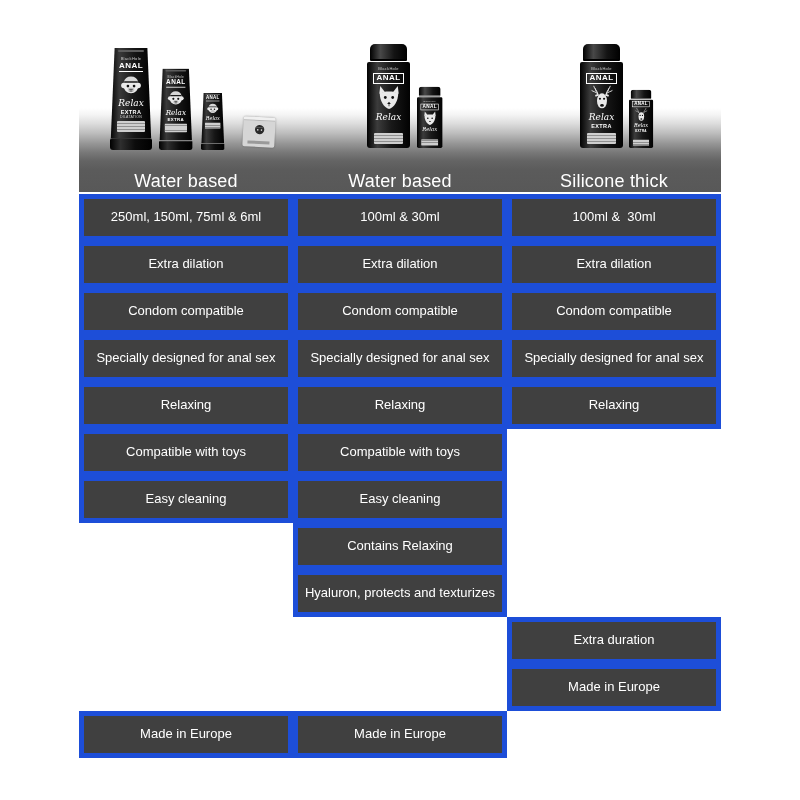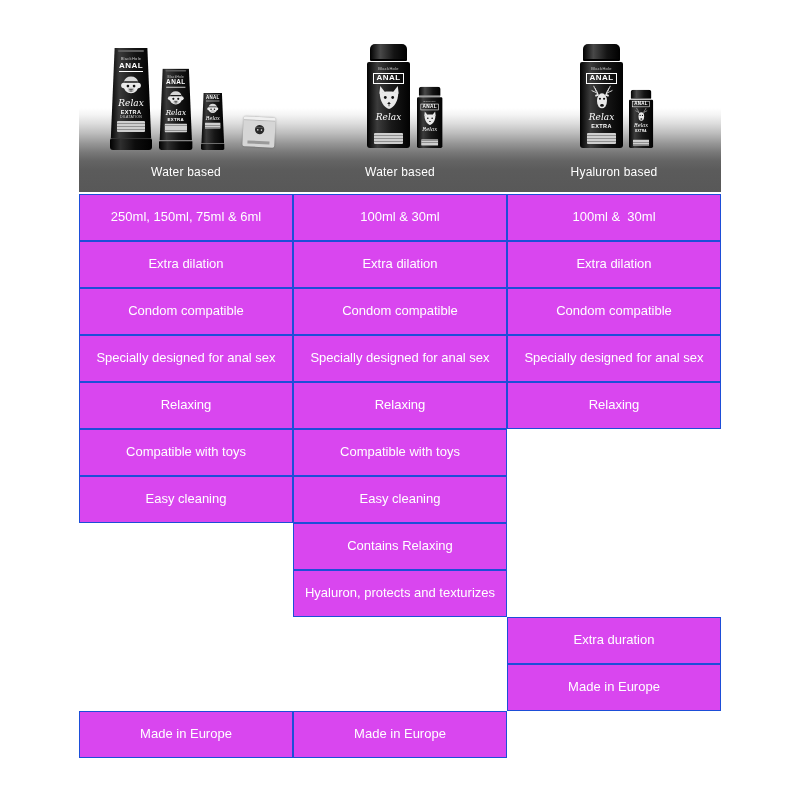--- a/index.html
+++ b/index.html
@@ -11,30 +11,30 @@
   
   .header-band {
     position: absolute; left: 79px; top: 108px; width: 642px; height: 84px;
     background: linear-gradient(180deg,
       #ffffff 0%, #f4f4f4 8%, #dedede 18%, #bdbdbd 30%,
       #979797 42%, #787878 53%, #646464 63%, #5b5b5b 74%, #585858 100%);
     display: flex;
   }
   .header-col {
     flex: 1; display: flex; align-items: flex-end; justify-content: center;
-    padding-bottom: 13px; color: #ffffff; font-size: 12px; letter-spacing: .2px;
+    color: #ffffff; font-size: 18px; letter-spacing: .2px;
   }
 
   
   .grid {
     position: absolute; left: 79px; top: 194px; width: 642px;
     display: grid; grid-template-columns: repeat(3, 1fr); grid-auto-rows: 47px;
   }
   .cell {
-    background: #d946ef; border: 1px solid #1d4ed8;
+    background: #404040; border: 5px solid #1d4ed8;
     color: #ffffff; font-size: 13px;
     display: flex; align-items: center; justify-content: center;
     text-align: center; white-space: pre-wrap; line-height: 1.15; padding: 0 6px;
   }
   .cell.empty { background: transparent; border: none; }
 
   
   .product { position: absolute; }
 
   
@@ -97,21 +97,21 @@
   .scaled { transform-origin: left bottom; }
 </style>
 </head>
 <body>
 
 <div class="stage">
 
   <div class="header-band">
     <div class="header-col">Water based</div>
     <div class="header-col">Water based</div>
-    <div class="header-col">Hyaluron based</div>
+    <div class="header-col">Silicone thick</div>
   </div>
 
   <div class="product tube" style="left:110px; top:48px;">
     <div class="tube-body">
       <div class="tube-crimp"></div>
       <div class="pk-brand">BlackHole</div>
       <div class="pk-name">ANAL</div>
       <span class="pk-art">
         <svg width="22" height="23" viewBox="0 0 22 24">
           <circle cx="3.5" cy="13" r="2.8" fill="#e9e9e9"></circle>

